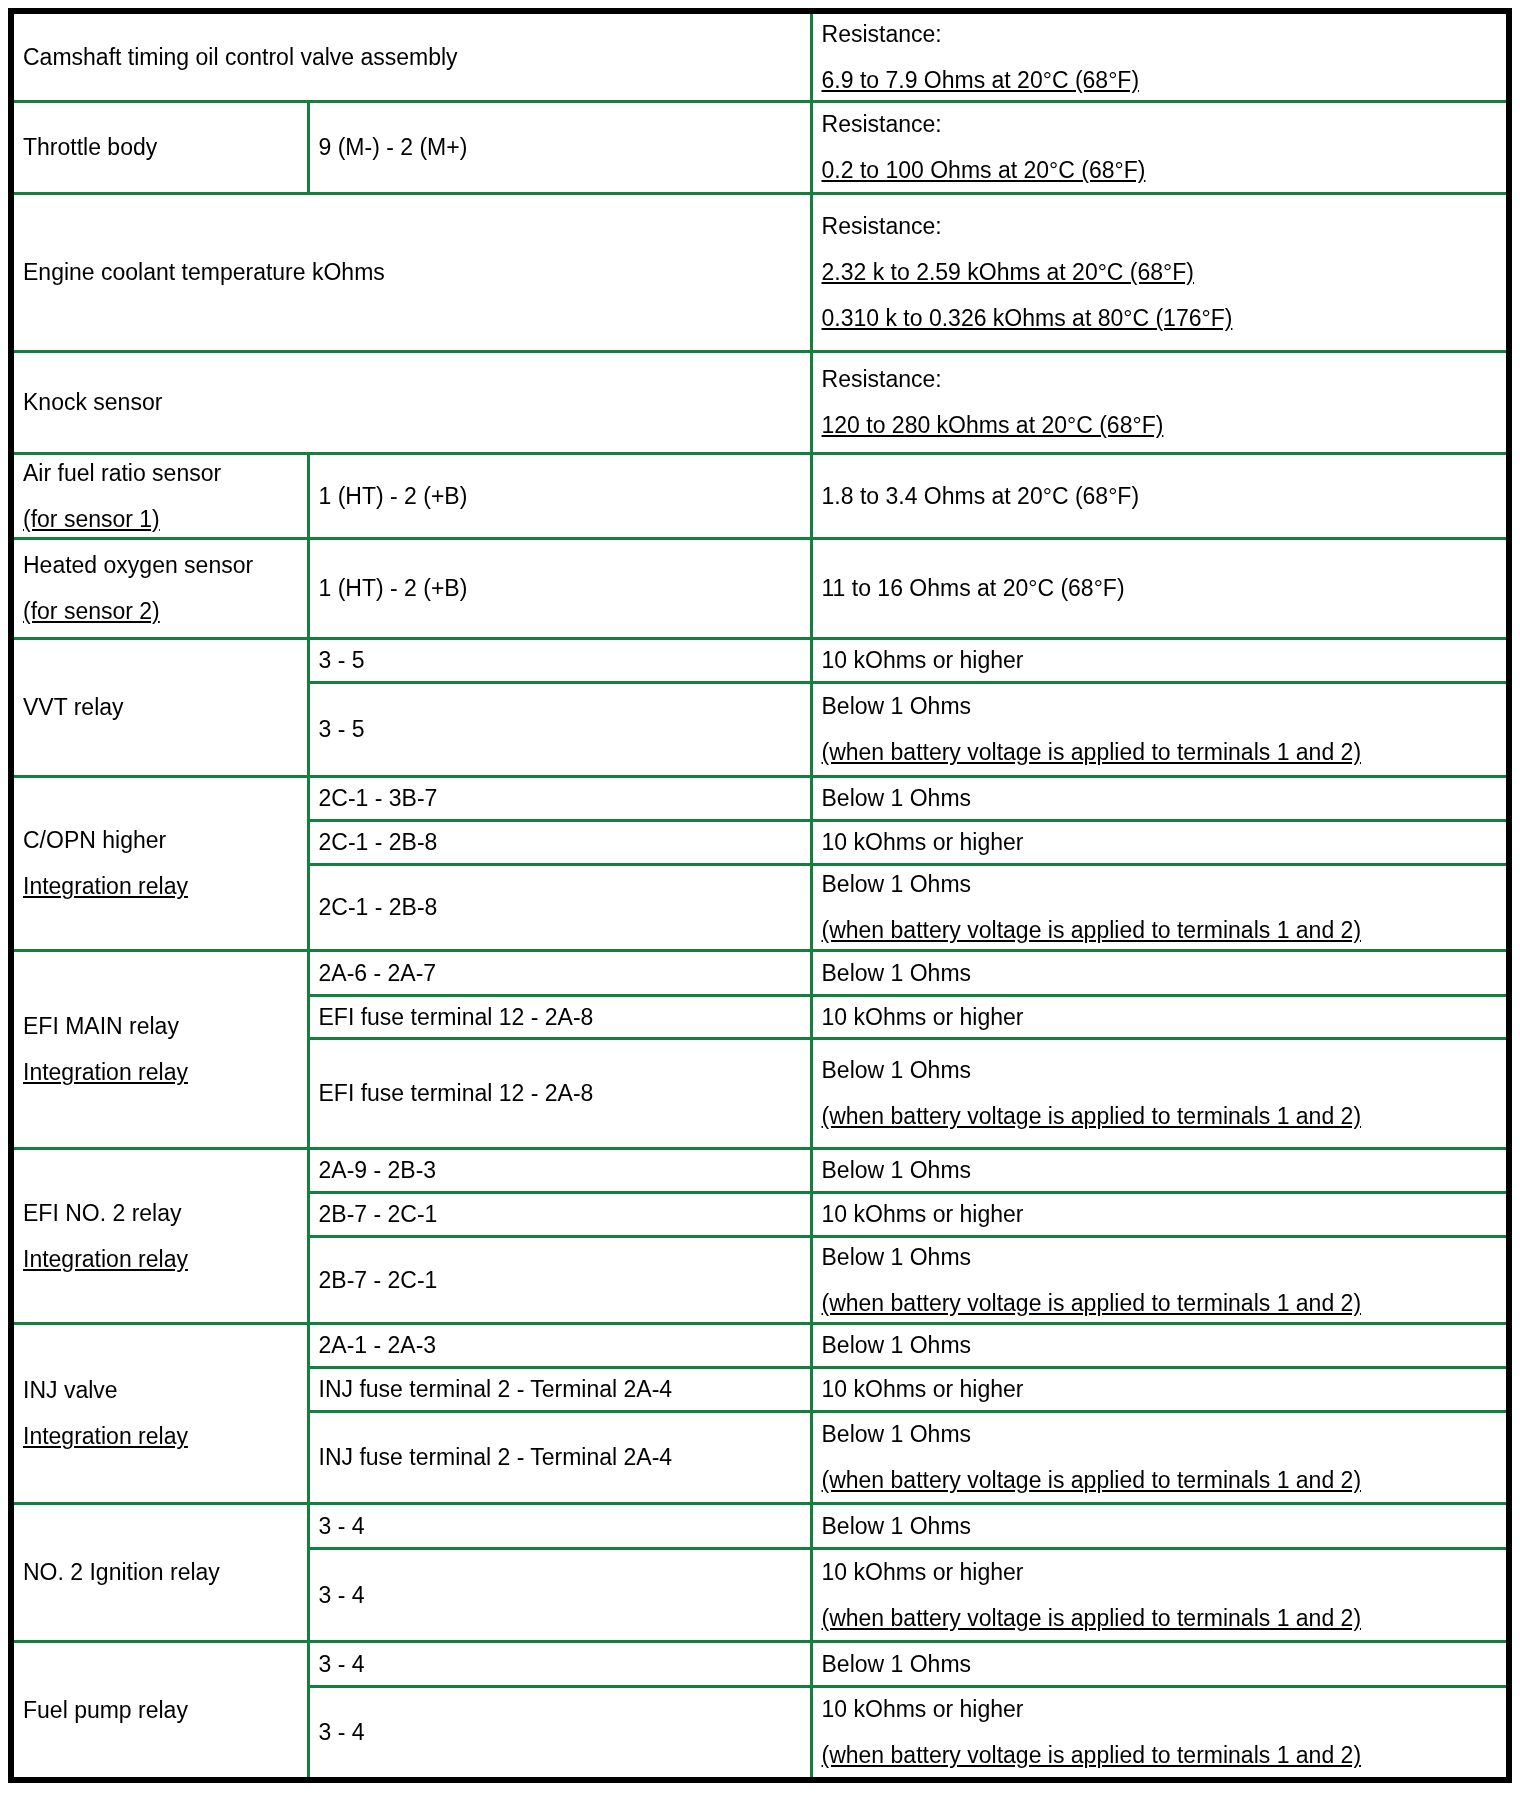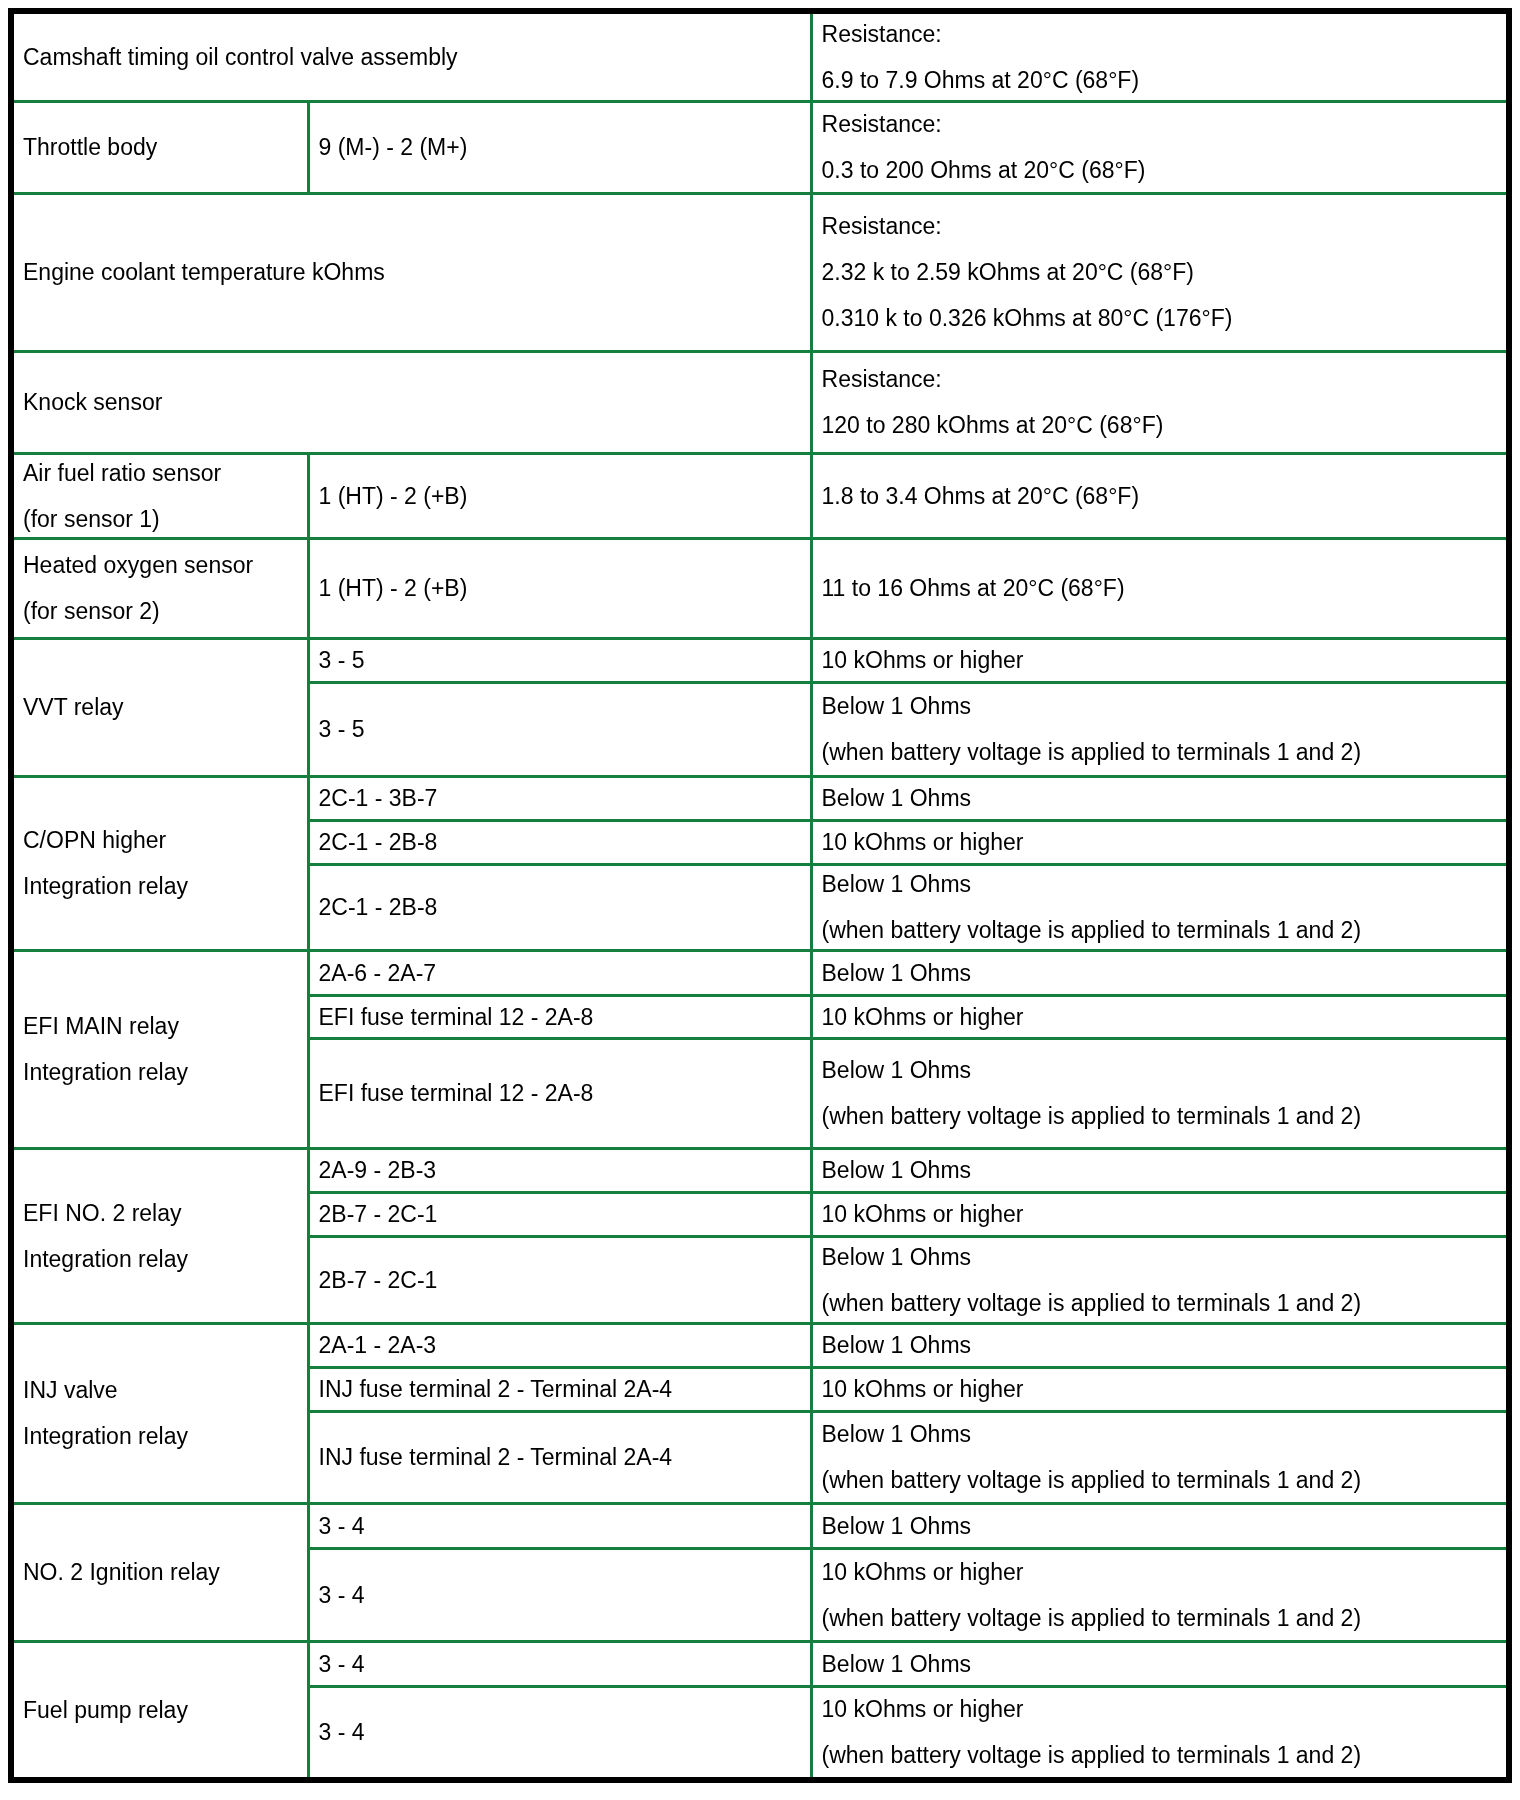--- a/index.html
+++ b/index.html
@@ -33,20 +33,21 @@
     overflow: hidden;
   }
   table.spec p {
     margin: 0;
     font-size: 23px;
     line-height: 28px;
     white-space: nowrap;
   }
   table.spec p + p {
     margin-top: 18px;
+    text-decoration: underline;
   }
 </style>
 </head>
 <body>
 
 <div class="doc">
 <table class="spec">
   <colgroup>
     <col style="width:297px">
     <col style="width:503px">
@@ -66,21 +67,21 @@
 
   <tr style="height:92px">
     <td>
             <p>Throttle body</p>
           </td>
     <td>
             <p>9 (M-) - 2 (M+)</p>
           </td>
     <td>
       <p>Resistance:</p>
-      <p>0.3 to 200 Ohms at 20°C (68°F)</p>
+      <p>0.2 to 100 Ohms at 20°C (68°F)</p>
     </td>
   </tr>
 
   <tr style="height:158px">
     <td colspan="2">
             <p>Engine coolant temperature kOhms</p>
           </td>
     <td>
       <p>Resistance:</p>
       <p>2.32 k to 2.59 kOhms at 20°C (68°F)</p>

